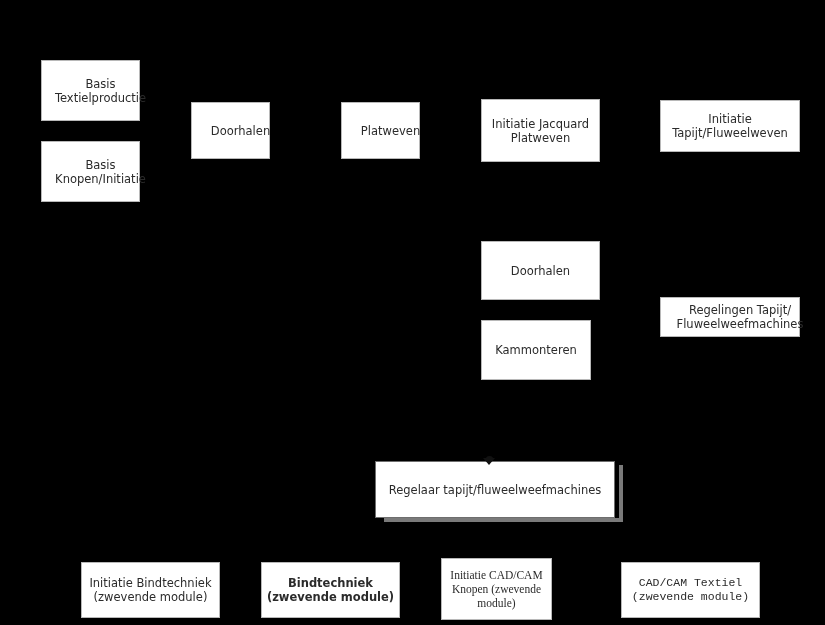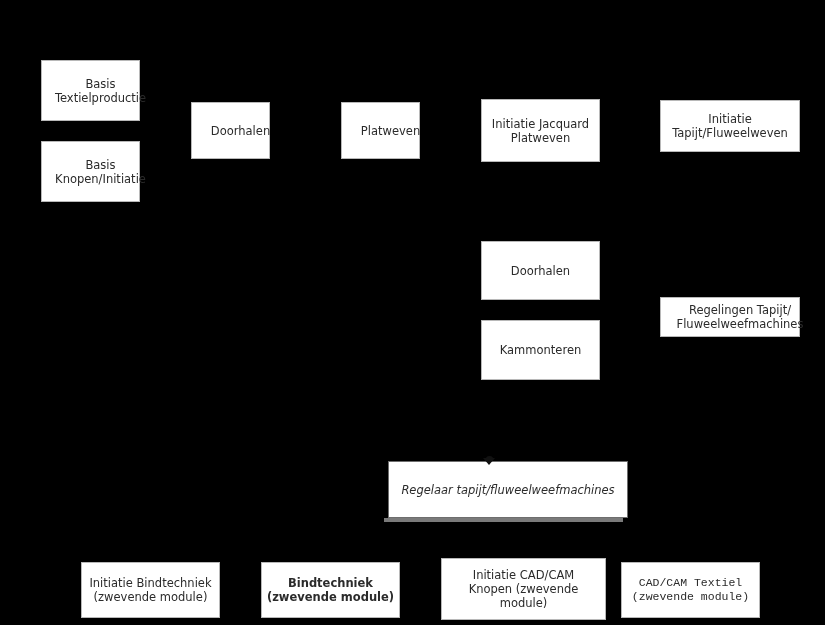--- a/index.html
+++ b/index.html
@@ -102,44 +102,44 @@
   </div>
 
   <div class="node" style="left:481px; top:241px; width:119px; height:59px;">
     <span class="label">Doorhalen</span>
   </div>
 
   <div class="node overflow" style="left:660px; top:283px; width:140px; height:40px;margin-top:14px;">
     <span class="label"><span>Regelingen Tapijt/</span><br><span>Fluweelweefmachines</span></span>
   </div>
 
-  <div class="node" style="left:481px; top:320px; width:119px; height:60px;">
+  <div class="node" style="left:481px; top:320px; width:110px; height:60px;">
     <span class="label">Kammonteren</span>
   </div>
 
   <div class="shadow" style="left:619px; top:465px; width:4px; height:57px;"></div>
 
   <div class="shadow" style="left:384px; top:518px; width:239px; height:4px;"></div>
 
-  <div class="node highlighted" style="left:388px; top:461px; width:240px; height:57px;font-style:italic;">
+  <div class="node highlighted" style="left:375px; top:461px; width:240px; height:57px;">
     <span class="label">Regelaar tapijt/fluweelweefmachines</span>
   </div>
 
   <div class="notch" style="left:483px; top:458px;"></div>
   <div class="notch-cap" style="left:486px; top:456px; width:7px; height:5px;"></div>
 
   <div class="node" style="left:81px; top:562px; width:139px; height:56px;">
     <span class="label"><span>Initiatie Bindtechniek</span><br><span>(zwevende module)</span></span>
   </div>
 
   <div class="node" style="left:261px; top:562px; width:139px; height:56px;font-weight:bold;">
     <span class="label"><span>Bindtechniek</span><br><span>(zwevende module)</span></span>
   </div>
 
-  <div class="node" style="left:441px; top:558px; width:165px; height:62px;">
+  <div class="node" style="left:441px; top:558px; width:111px; height:62px;font-family:Liberation Serif, serif;">
     <span class="label"><span>Initiatie CAD/CAM</span><br><span>Knopen (zwevende</span><br><span>module)</span></span>
   </div>
 
   <div class="node" style="left:621px; top:562px; width:139px; height:56px;font-family:Liberation Mono, monospace;">
     <span class="label"><span>CAD/CAM Textiel</span><br><span>(zwevende module)</span></span>
   </div>
 
 </div>
 
 </body></html>

